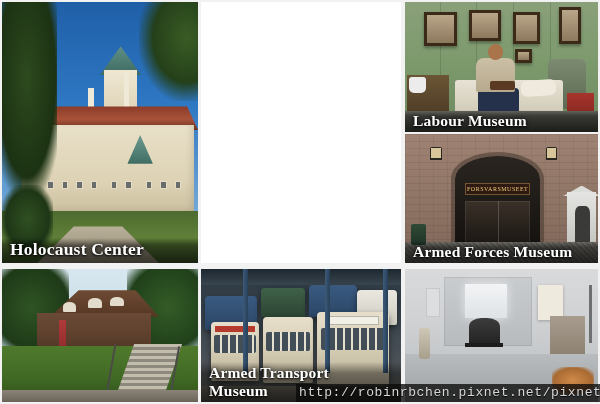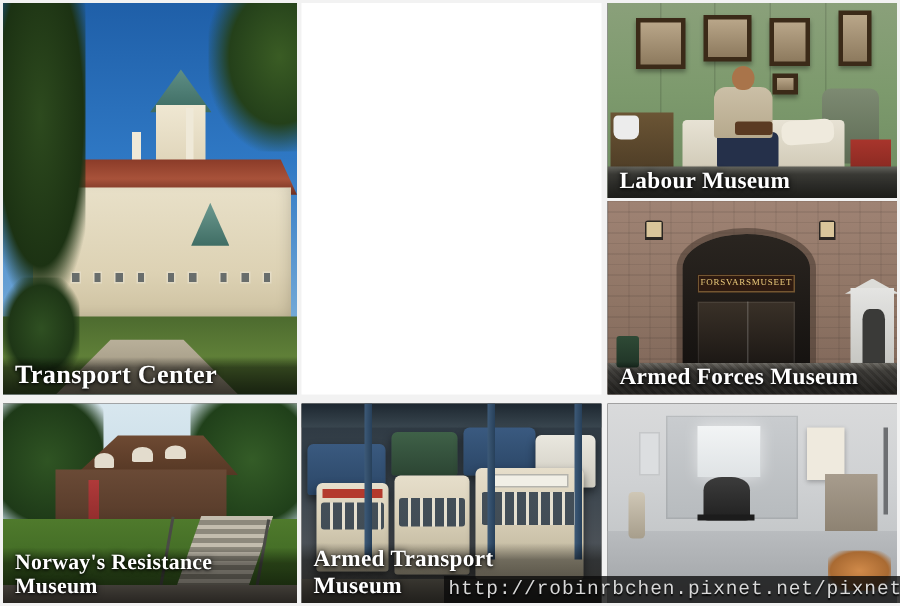--- a/index.html
+++ b/index.html
@@ -281,21 +281,21 @@
           <div class="hc-win" style="left:82%;top:6%"></div>
           <div class="hc-win" style="left:92%;top:6%"></div>
         </div>
       </div>
       <div class="hc-turret"></div>
       <div class="hc-lawn"></div>
       <div class="hc-path"></div>
       <div class="hc-tree-l"></div>
       <div class="hc-bush"></div>
     </div>
-    <div class="caption cap-lg">Transport Center</div>
+    <div class="caption cap-lg">Holocaust Center</div>
   </div>
 
   <div id="tile-labour" class="tile">
     <div class="photo">
       <div class="lb-wall"></div>
       <div class="lb-panel" style="left:18%"></div>
       <div class="lb-panel" style="left:37%"></div>
       <div class="lb-panel" style="left:56%"></div>
       <div class="lb-panel" style="left:75%"></div>
       <div class="lb-frame" style="left:10%;top:8%;width:17%;height:26%">
@@ -355,24 +355,20 @@
       <div class="nr-dormer nr-d2"></div>
       <div class="nr-dormer nr-d3"></div>
       <div class="nr-build"></div>
       <div class="nr-redband"></div>
       <div class="nr-base"></div>
       <div class="nr-lawn"></div>
       <div class="nr-steps"></div>
       <div class="nr-rail"></div>
       <div class="nr-rail2"></div>
       <div class="nr-walk"></div>
-    </div>
-    <div class="caption cap-sm">
-      <div>Norway's Resistance</div>
-      <div>Museum</div>
     </div>
   </div>
 
   <div id="tile-transport" class="tile">
     <div class="photo">
       <div class="ot-hall"></div>
       <div class="ot-beam"></div>
       <div class="ot-tram ot-t-blue" style="left:2%;top:20%;width:26%;height:26%"></div>
       <div class="ot-tram ot-t-green" style="left:30%;top:14%;width:22%;height:22%"></div>
       <div class="ot-tram ot-t-blue" style="left:54%;top:12%;width:24%;height:24%"></div>

